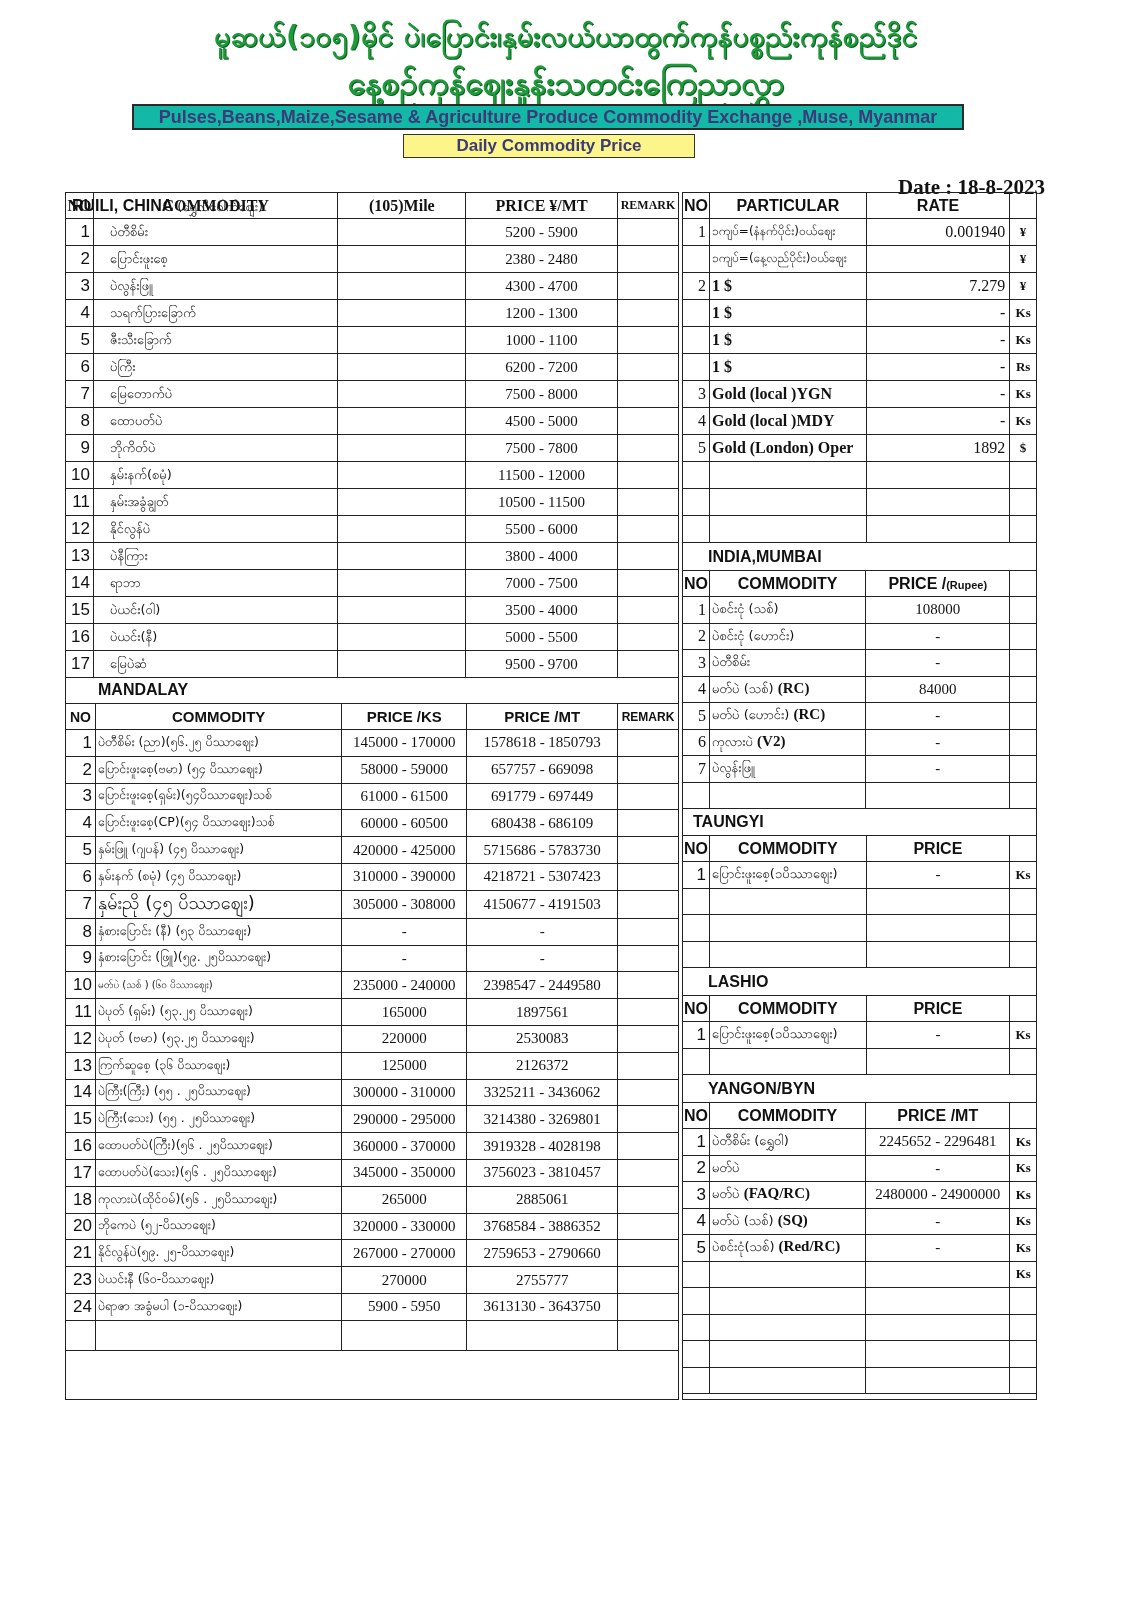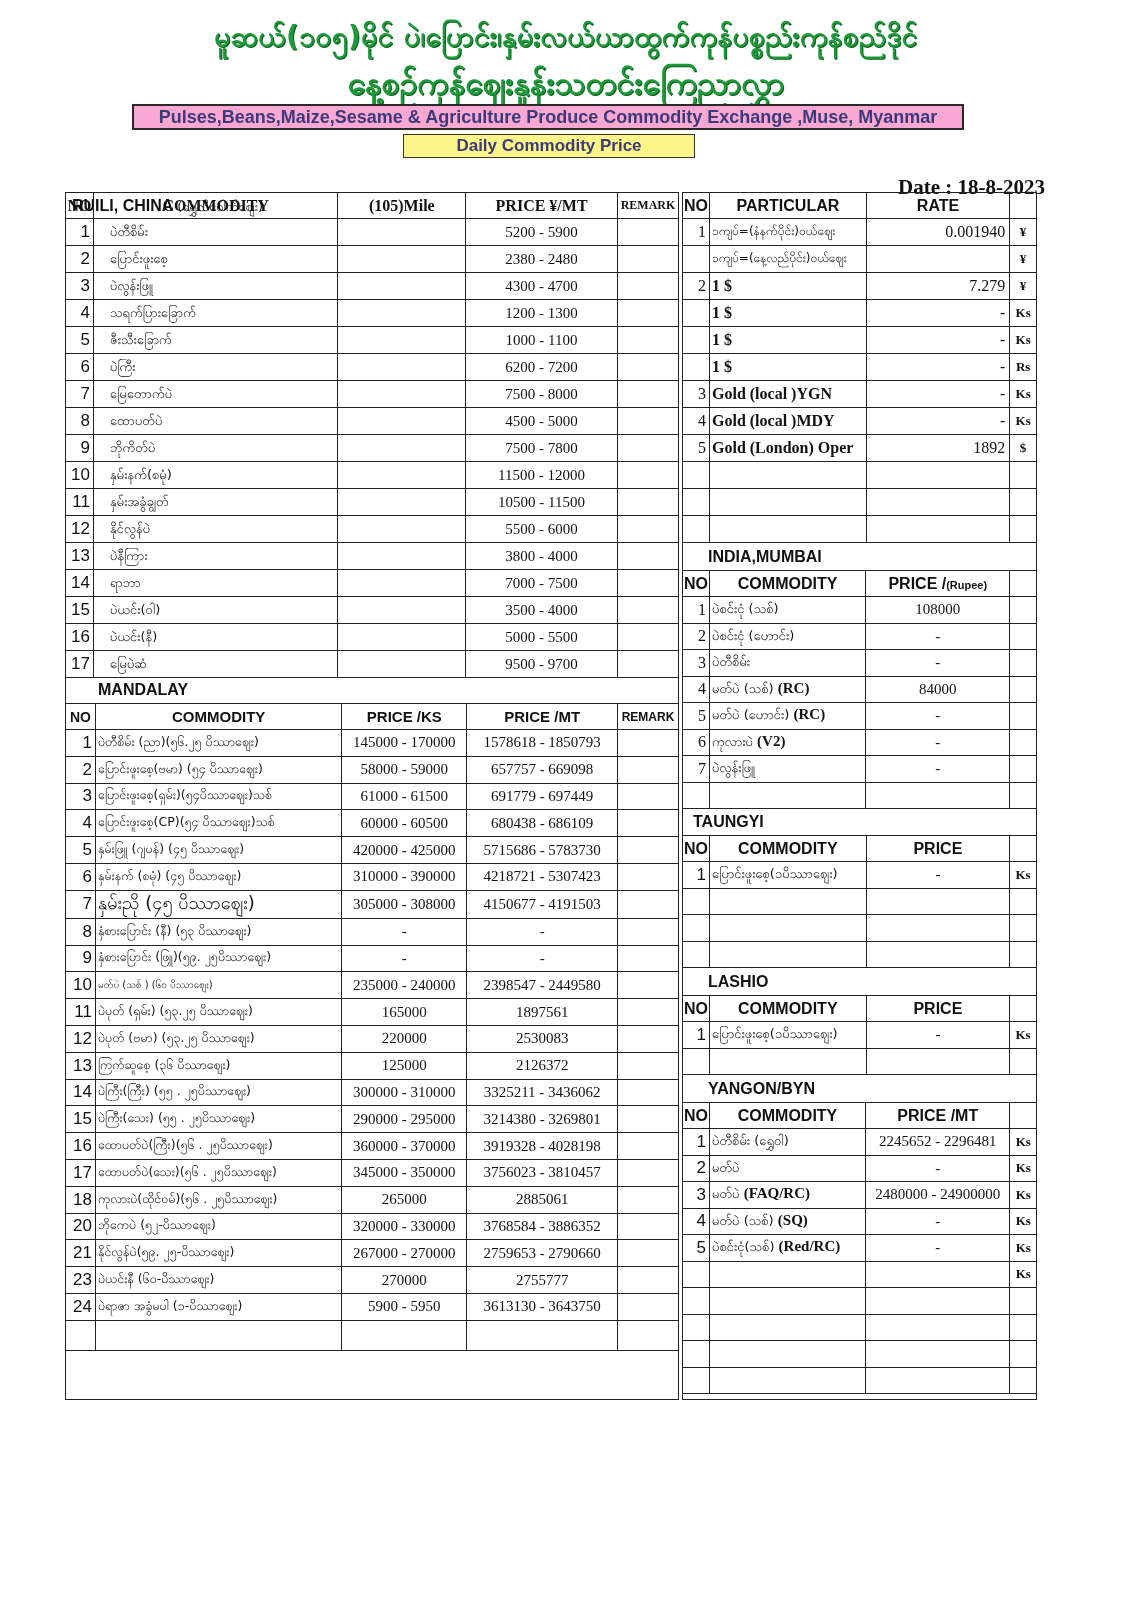--- a/index.html
+++ b/index.html
@@ -1,20 +1,20 @@
 <!DOCTYPE html>
 <html><head>
 <meta charset="utf-8">
 <style>
   html, body { margin:0; padding:0; background:#ffffff; }
   body { width:1132px; height:1601px; position:relative; font-family:"Liberation Serif", serif; color:#111; overflow:hidden; }
   .title1, .title2 { position:absolute; left:0; width:1132px; text-align:center; color:#1f9a3a; font-family:"DejaVu Sans", sans-serif; font-weight:bold; text-shadow:1px 1px 0 #0a5e1e; }
   .title1 { top:18px; font-size:28px; letter-spacing:0.5px; }
   .title2 { top:62px; font-size:32px; }
-  .banner { position:absolute; left:132px; top:104px; width:832px; height:26px; background:#f9a8d4; border:2px solid #2a2a2a; box-sizing:border-box; text-align:center; font-family:"Liberation Sans", sans-serif; font-weight:bold; font-size:18px; line-height:22px; color:#3c3a78; }
+  .banner { position:absolute; left:132px; top:104px; width:832px; height:26px; background:#14b8a6; border:2px solid #2a2a2a; box-sizing:border-box; text-align:center; font-family:"Liberation Sans", sans-serif; font-weight:bold; font-size:18px; line-height:22px; color:#3c3a78; }
   .daily { position:absolute; left:403px; top:134px; width:292px; height:24px; background:#fbf58a; border:1.5px solid #333; box-sizing:border-box; text-align:center; font-family:"Liberation Sans", sans-serif; font-weight:bold; font-size:17px; line-height:22px; color:#3c3a78; }
   .ruili-label { position:absolute; left:72px; top:190px; font-family:"Liberation Sans", sans-serif; font-weight:bold; font-size:16px;margin-top:7px; }
   .ruili-label .mm { font-weight:normal; font-size:13px; font-family:"DejaVu Sans", sans-serif; }
   .date { position:absolute; left:898px; top:175px; font-weight:bold; font-size:21px; }
   table { border-collapse:collapse; position:absolute; }
   td, th { border:1.5px solid #222; padding:0 4px; height:26px; box-sizing:border-box; font-size:15px; white-space:nowrap; overflow:hidden; }
   th { font-family:"Liberation Sans", sans-serif; font-weight:bold; font-size:16px; }
   th.serif { font-family:"Liberation Serif", serif; }
   .no { text-align:right; font-family:"Liberation Sans", sans-serif; font-size:17px; padding-right:3px; }
   .no.serif { font-family:"Liberation Serif", serif; font-size:16px; }

